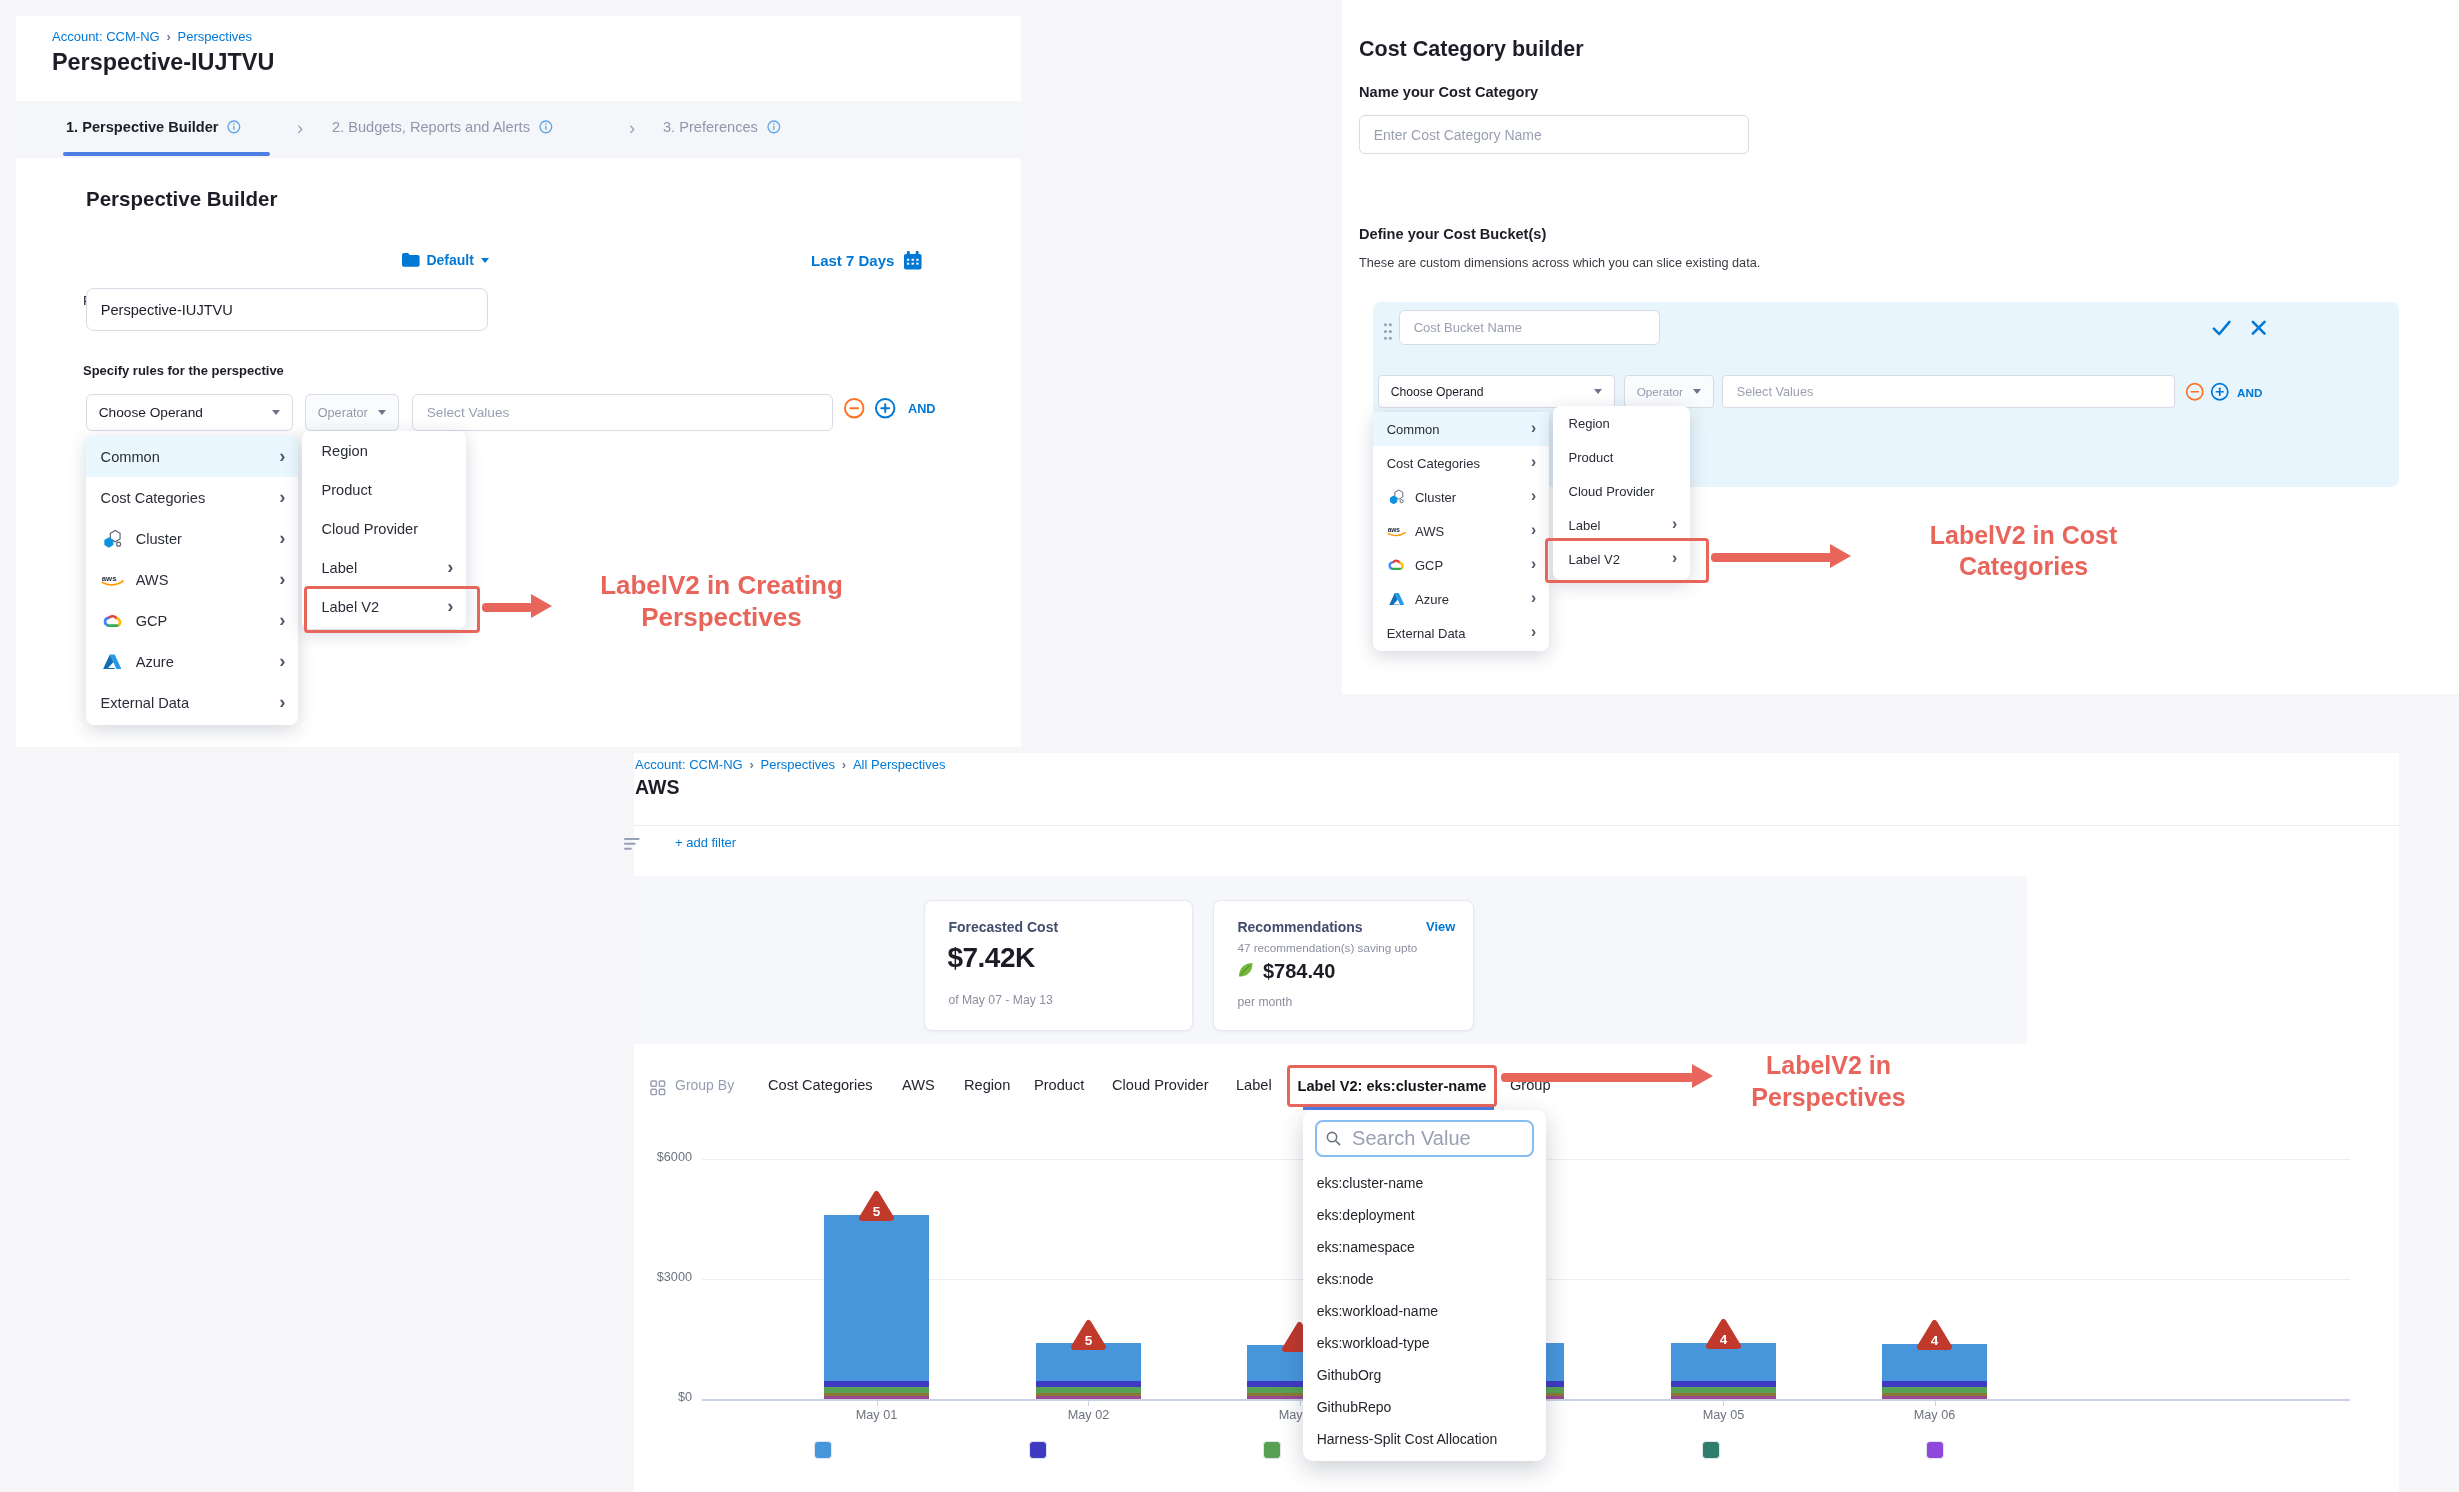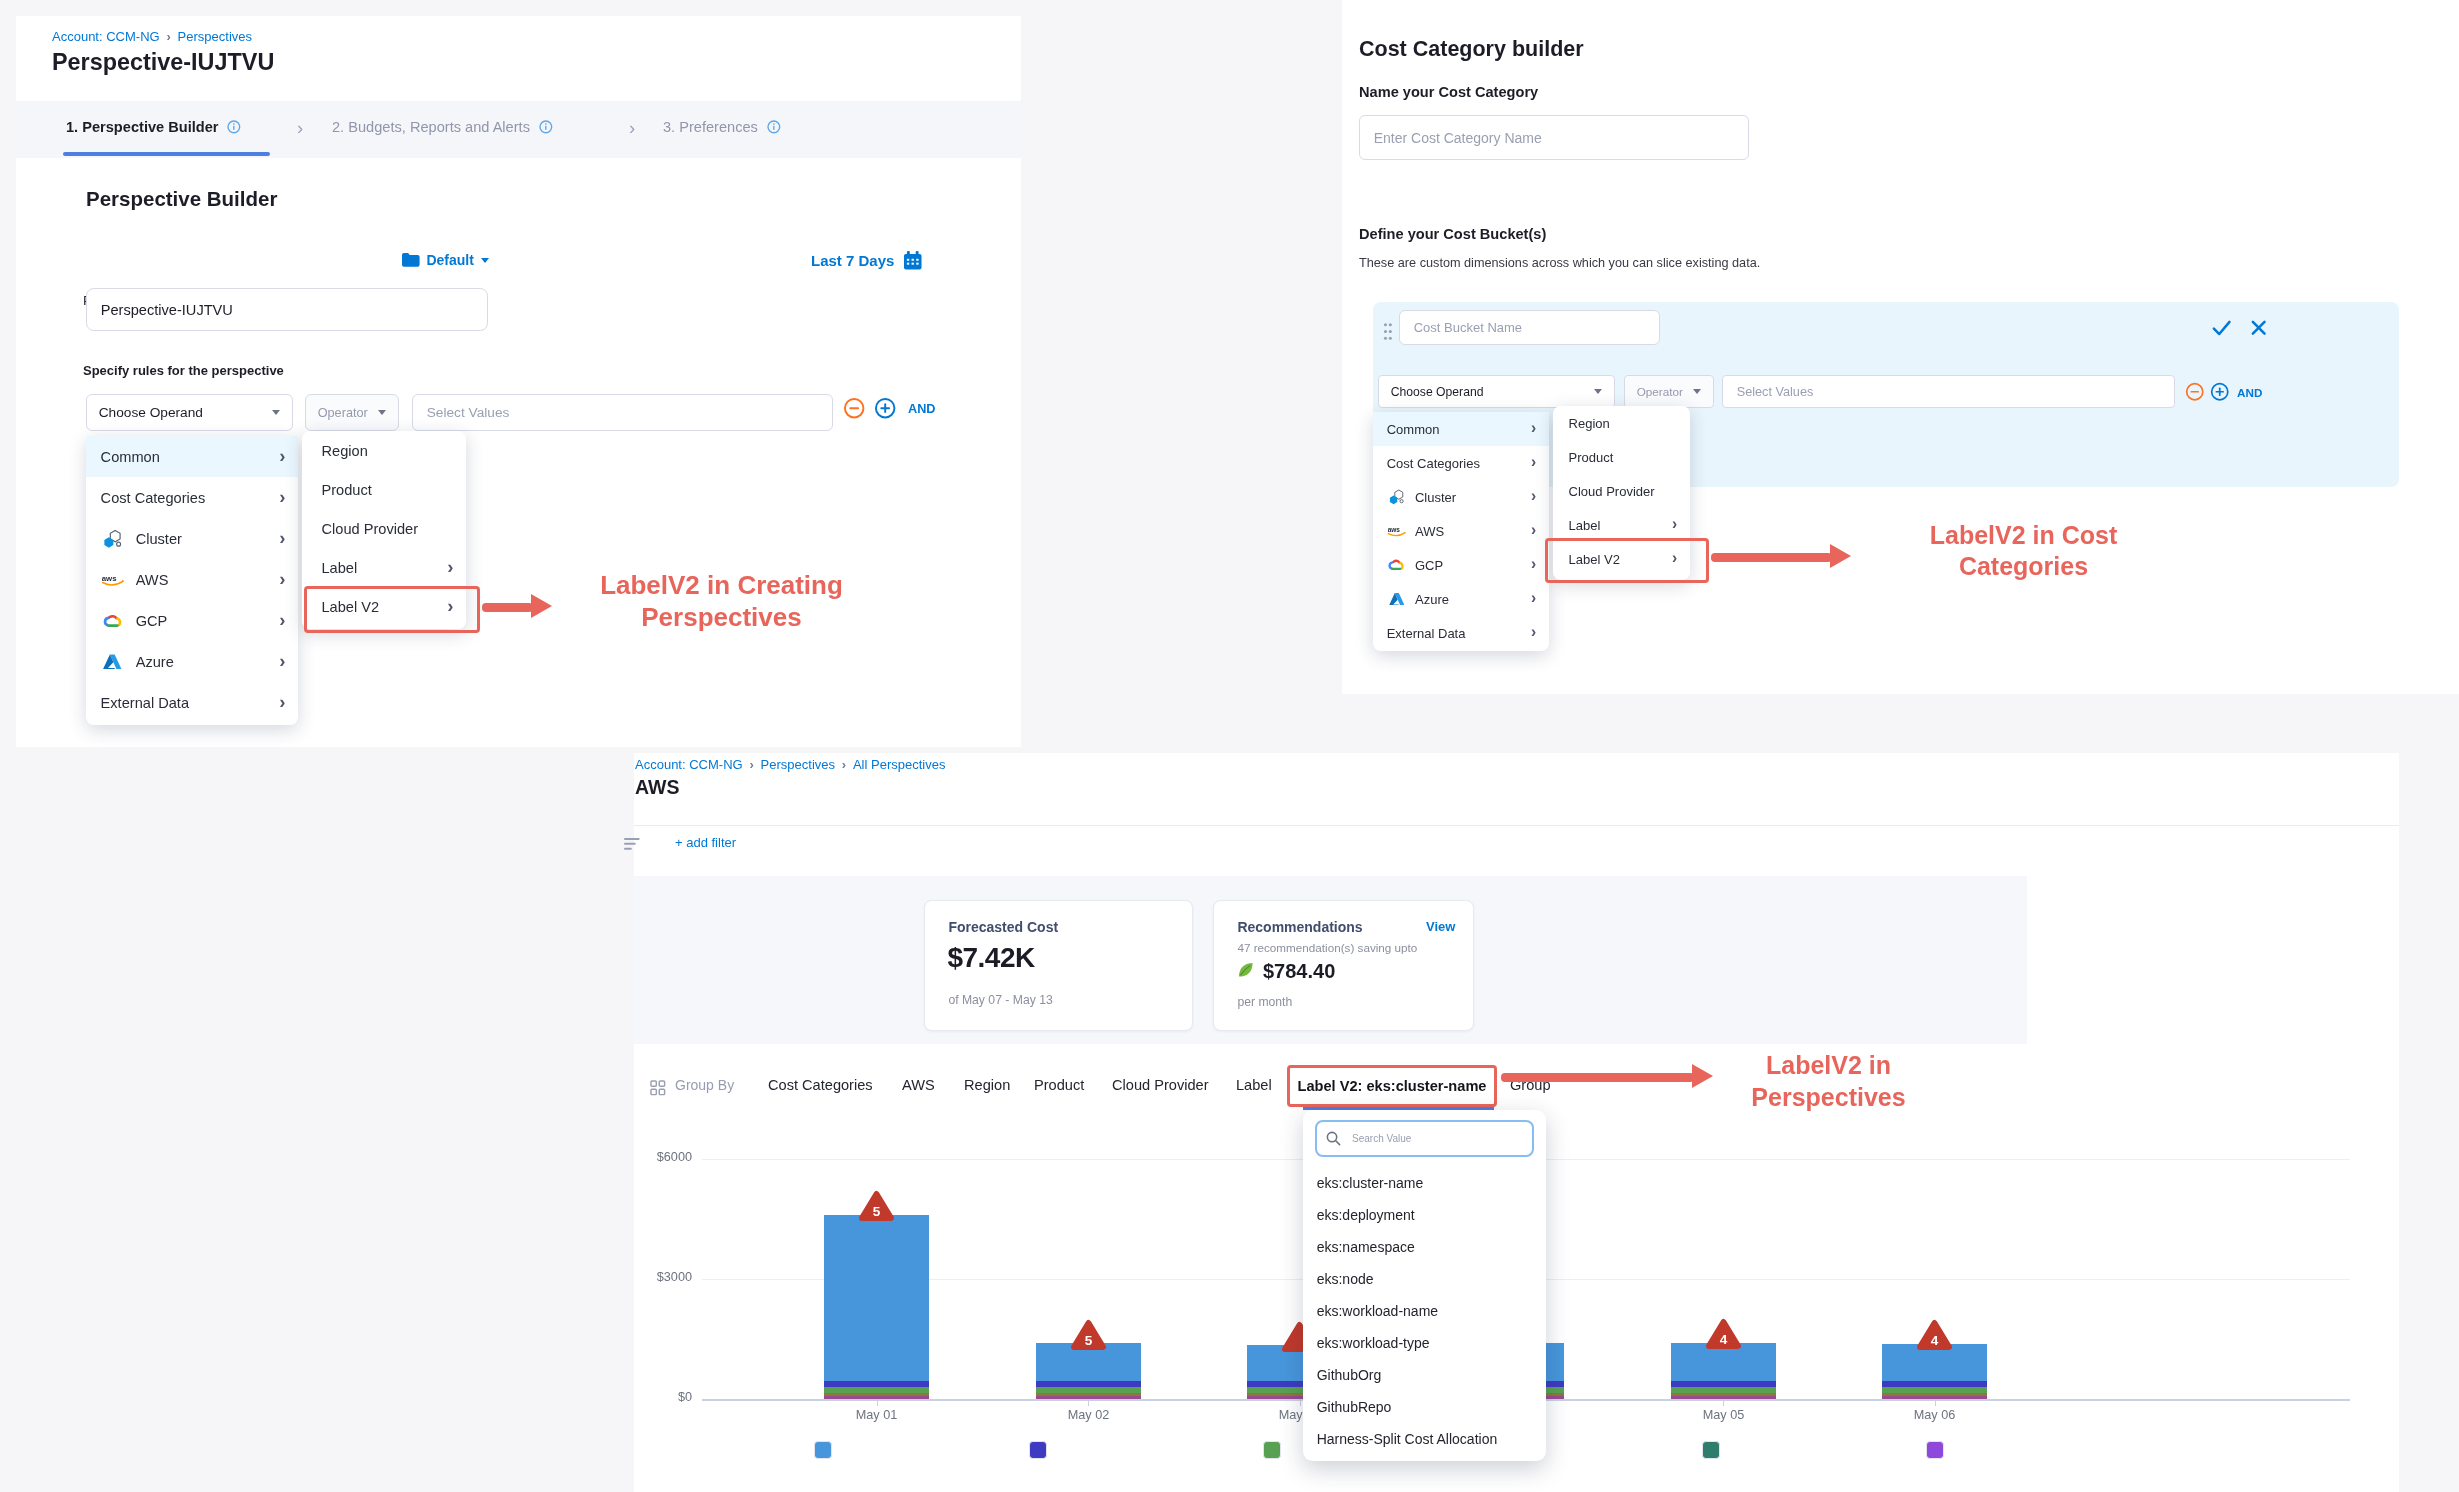--- a/index.html
+++ b/index.html
@@ -41,21 +41,21 @@
   .card-label{position:absolute;font-size:14px;font-weight:700;color:#414d6e;}
   .card-value{position:absolute;font-size:28px;font-weight:800;color:#1c1c26;letter-spacing:-0.5px;}
   .card-period{position:absolute;font-size:12.2px;color:#8c909f;}
   .tri-up{width:0;height:0;border-left:5.9px solid transparent;border-right:5.9px solid transparent;border-bottom:8.8px solid #dd3b27;display:inline-block;margin-right:5.9px;}
   
   .gb-item{position:absolute;top:1077px;font-size:14.6px;color:#23262f;}
   
   .dropdown{position:absolute;background:#fff;border-radius:9.8px;box-shadow:0 7.8px 23.4px rgba(30,40,70,.22);z-index:50;}
   .dd-item{font-size:14px;color:#22252c;height:32px;display:flex;align-items:center;padding-left:13.7px;}
   .searchbox{position:absolute;border:2px solid #86bdf2;border-radius:7.8px;background:#fff;display:flex;align-items:center;padding:0 9.8px;box-sizing:border-box;}
-  .searchbox input{border:none;outline:none;font-family:inherit;font-size:10px;color:#3b82f6;width:166px;margin-left:9px;}
+  .searchbox input{border:none;outline:none;font-family:inherit;font-size:20px;color:#3b82f6;width:166px;margin-left:9px;}
   .searchbox input::placeholder{color:#9aa0b2;}
   .divider{position:absolute;background:#e9ebf3;height:1px;}
   .ylab{position:absolute;font-size:12.7px;color:#6d737f;text-align:right;width:68px;}
   .xlab{position:absolute;font-size:12.7px;color:#6d737f;text-align:center;width:117px;}
 </style>
 </head>
 <body>
 
 <div id="canvas">
 
@@ -232,21 +232,21 @@
   <div class="abs ahead" style="left:531px;top:594px;"></div>
   <div class="abs anno" style="left:546px;top:569px;width:351px;font-size:26px;line-height:32px;">
     <div>LabelV2 in Creating</div>
     <div>Perspectives</div>
   </div>
 
   <div class="panel" style="left:1342px;top:0;width:1118px;height:694px;"></div>
 
   <div class="abs page-title" style="left:1359px;top:37px;font-size:21.5px;">Cost Category builder</div>
   <div class="abs" style="left:1359px;top:84px;font-size:14.6px;font-weight:700;color:#1d1d28;">Name your Cost Category</div>
-  <input class="abs input" style="left: 1359px; top: 115px; width: 390px; height: 45px; border-radius: 5.9px; font-size: 14px;" placeholder="Enter Cost Category Name">
+  <input class="abs input" style="left: 1359px; top: 115px; width: 390px; height: 39px; border-radius: 5.9px; font-size: 14px;" placeholder="Enter Cost Category Name">
 
   <div class="abs" style="left:1359px;top:226px;font-size:14.6px;font-weight:700;color:#1d1d28;">Define your Cost Bucket(s)</div>
   <div class="abs" style="left:1359px;top:256px;font-size:12.7px;color:#3a3a44;">These are custom dimensions across which you can slice existing data.</div>
 
   <div class="abs" style="left:1373px;top:302px;width:1026px;height:185px;background:#e9f5fc;border-radius:7.8px;"></div>
 
   <svg class="abs" style="left:1383px;top:315px;" width="9.8" height="33" viewBox="0 0 10 34">
       <g fill="#9aa0b2">
         <circle cx="2.5" cy="10" r="1.6"></circle>
         <circle cx="7.5" cy="10" r="1.6"></circle>

